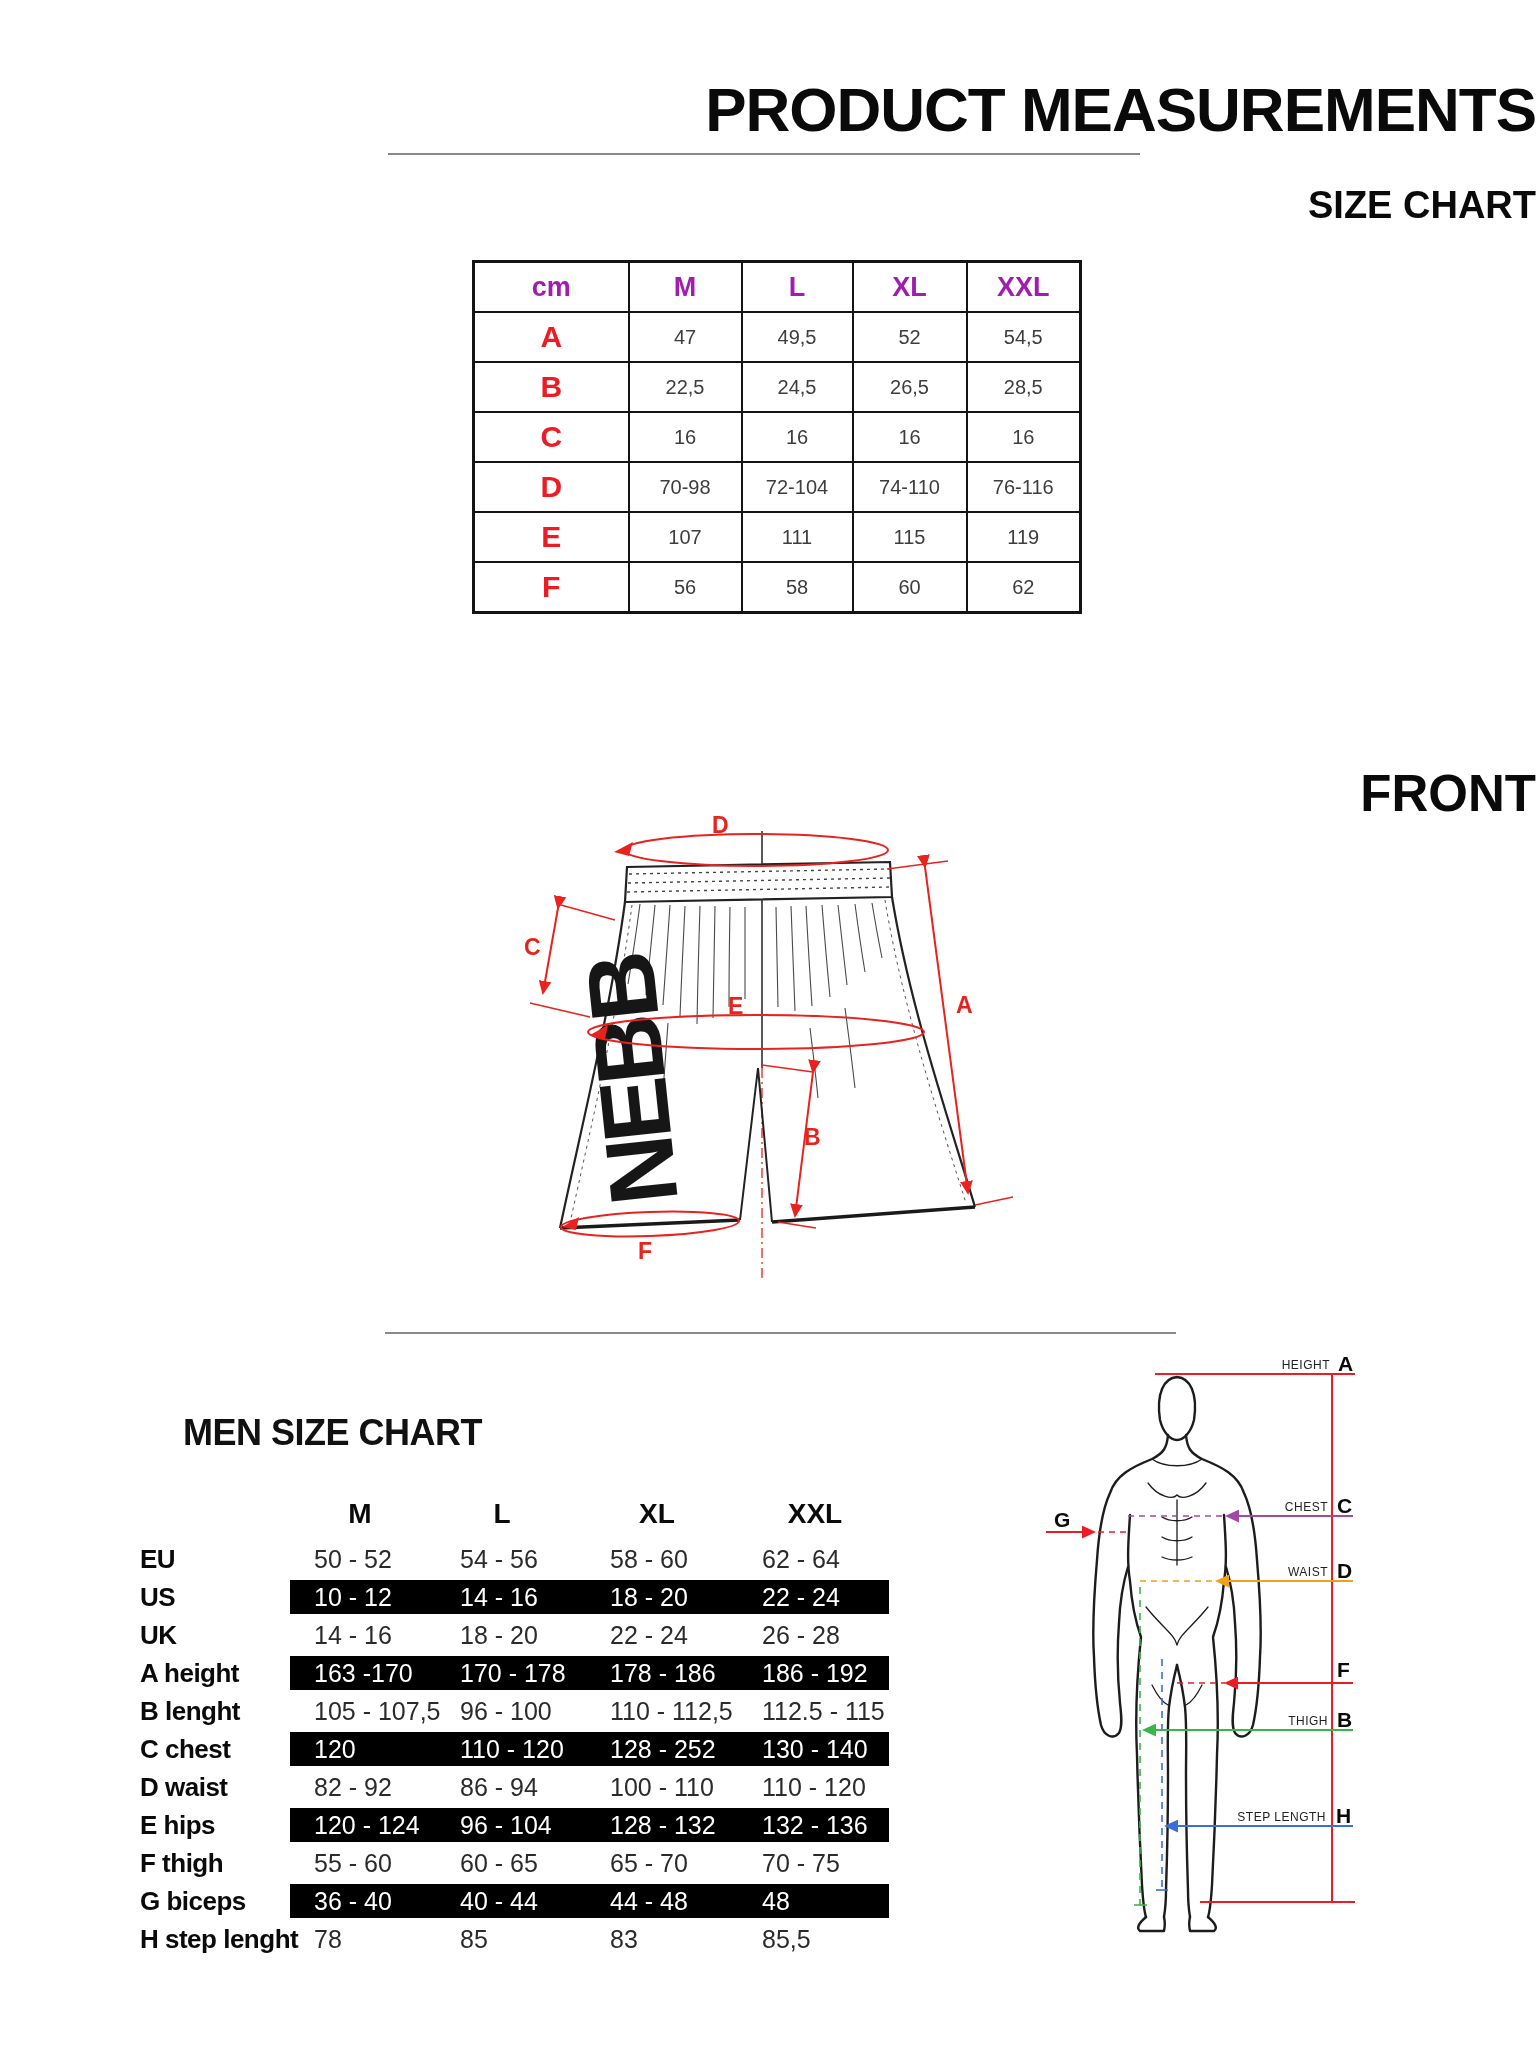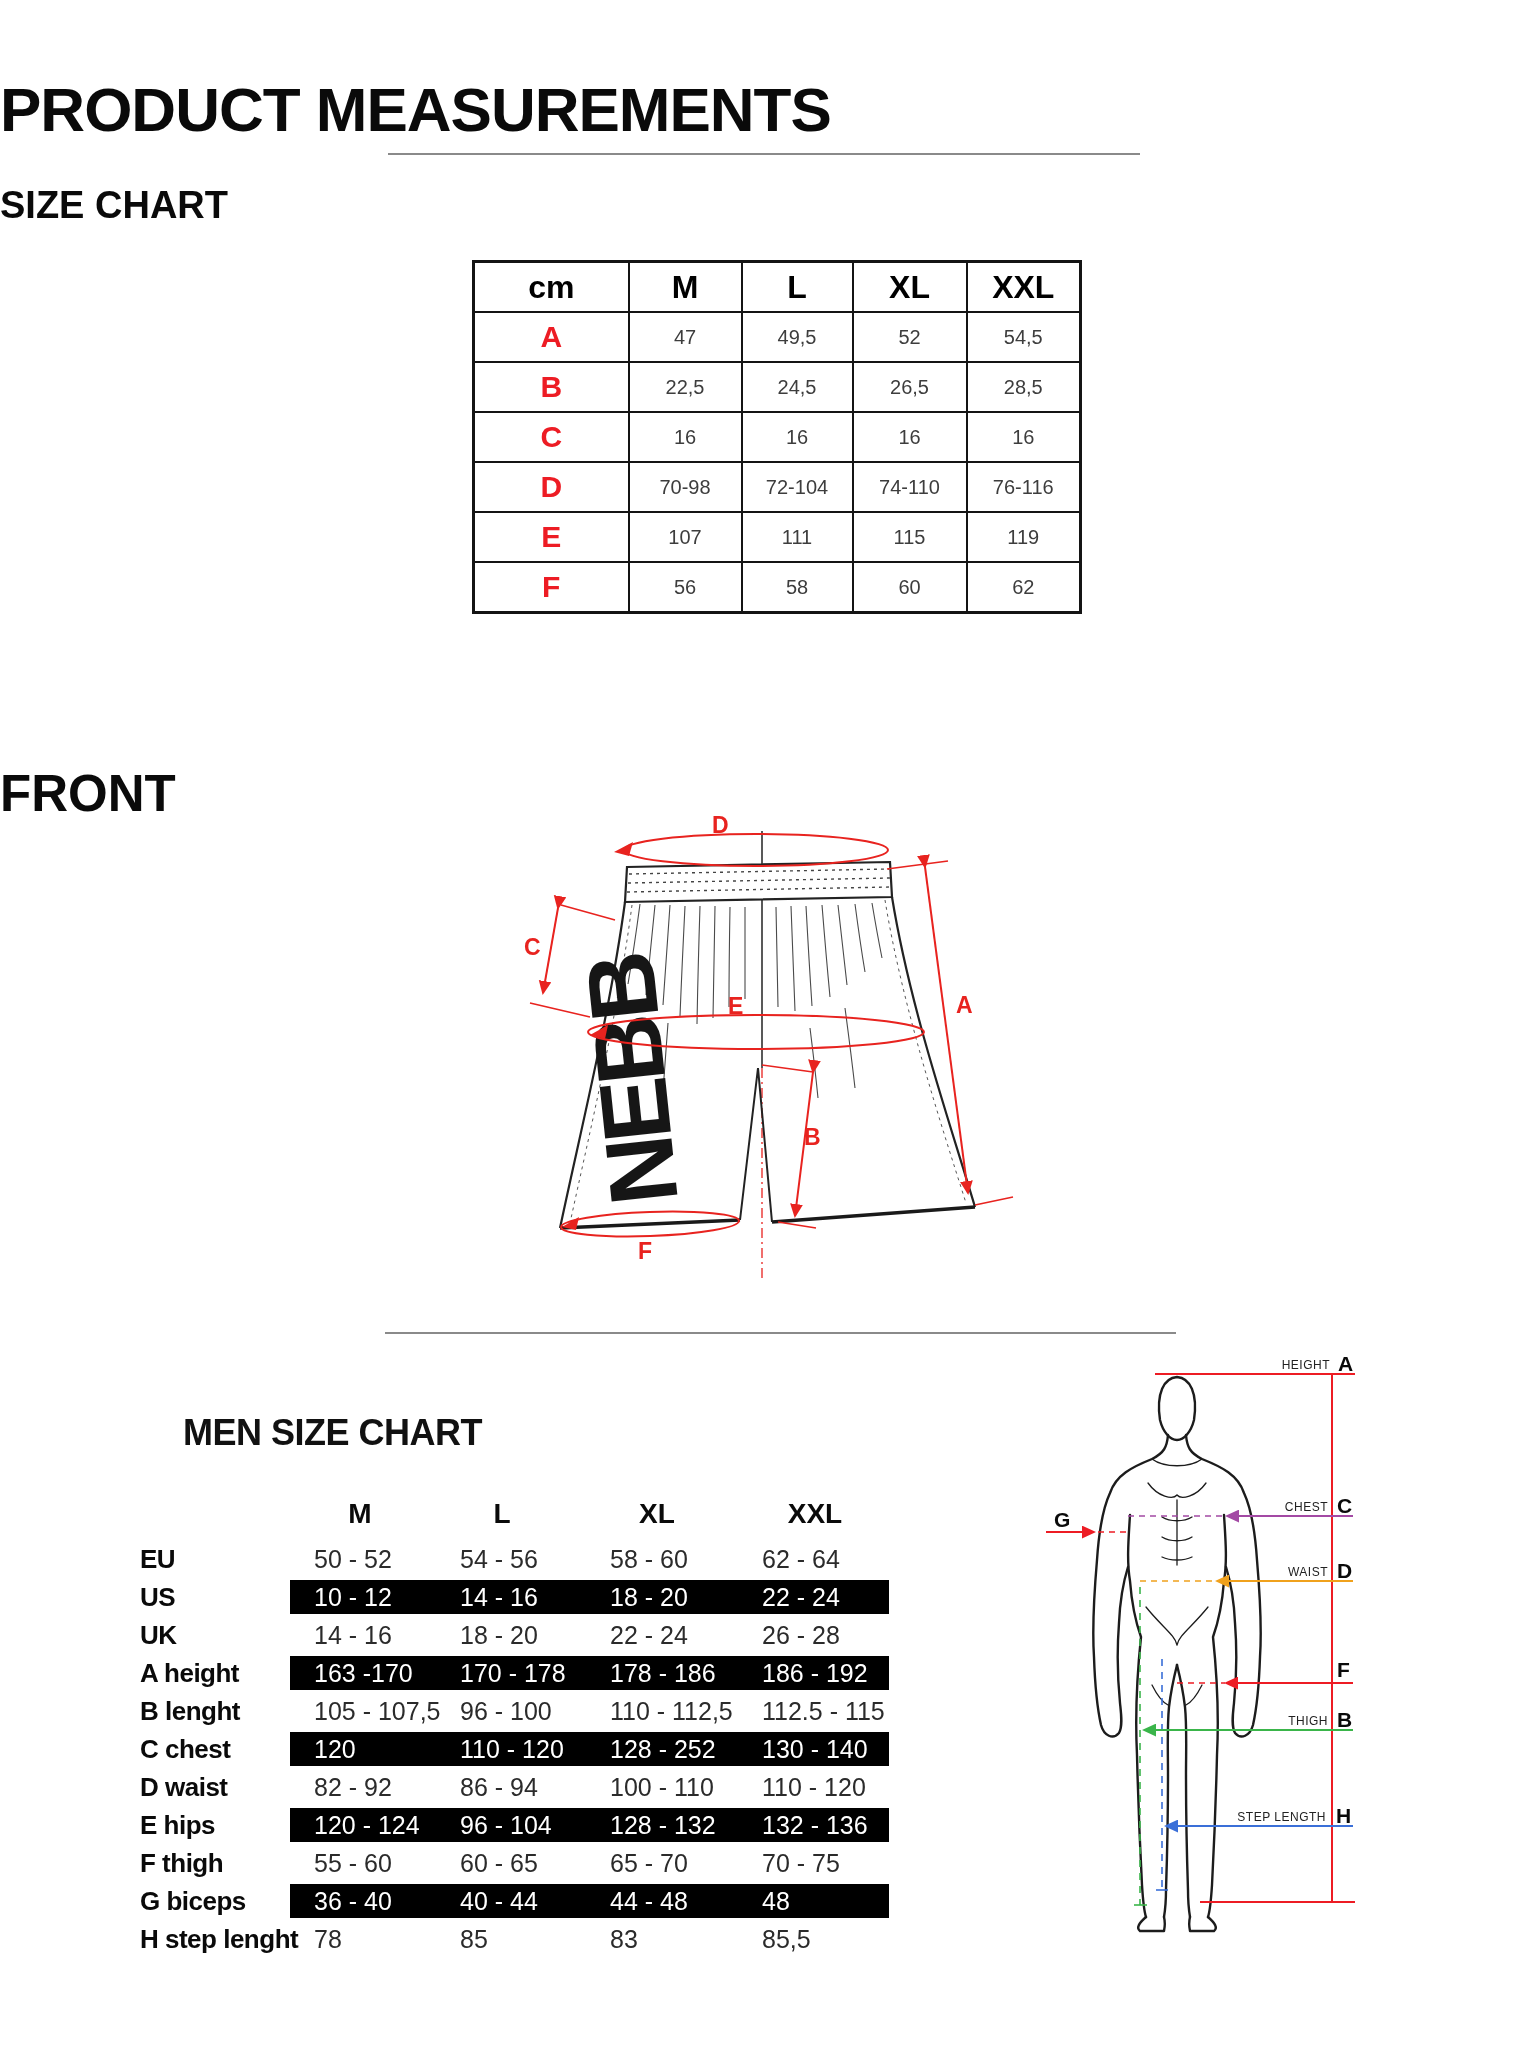--- a/index.html
+++ b/index.html
@@ -1,33 +1,33 @@
 <!DOCTYPE html>
 <html><head>
 <meta charset="utf-8">
 <style>
   html,body{margin:0;padding:0;background:#fff;}
   .page{position:relative;width:1536px;height:2048px;background:#ffffff;overflow:hidden;
         font-family:"Liberation Sans", sans-serif;color:#111;}
-  .center{position:absolute;left:0;width:100%;text-align:left;}
+  .center{position:absolute;left:0;width:100%;text-align:right;}
   .main-title{top:74px;font-size:62px;font-weight:700;letter-spacing:-1px;color:#0a0a0a;}
   .divider{position:absolute;height:2px;background:#8a8a8a;}
   .div1{top:153px;left:388px;width:752px;}
   .div2{top:1332px;left:385px;width:791px;}
   .section-h{font-weight:700;color:#0a0a0a;}
   .sizechart-h{top:184px;font-size:38px;}
   .front-h{top:764px;font-size:51px;}
   .men-h{position:absolute;left:140px;top:1412px;font-size:36px;font-weight:700;letter-spacing:-0.5px;margin-left:43px;}
 
   
   table.sizes{position:absolute;left:472px;top:260px;width:607px;border-collapse:collapse;table-layout:fixed;
               border:3px solid #141414;}
   table.sizes th, table.sizes td{border:2px solid #141414;height:48px;text-align:center;vertical-align:middle;
               padding:0;}
-  table.sizes th{font-size:32px;font-weight:700;color:#000000;}
+  table.sizes th{font-size:27px;font-weight:700;color:#a21caf;}
   td.rlabel{color:#ed1c24;font-weight:700;font-size:30px;}
   td.val{color:#3d3d3d;font-size:20px;font-weight:400;}
 
   
   .men-table{position:absolute;left:140px;top:1498px;width:760px;height:470px;}
   .mhead{position:absolute;top:0;left:0;width:760px;height:42px;}
   .mh{position:absolute;top:0;width:150px;text-align:center;font-size:28px;font-weight:700;color:#0a0a0a;}
   .mh.c0{left:145px}.mh.c1{left:287px}.mh.c2{left:442px}.mh.c3{left:600px}
   .mrow{position:absolute;left:0;width:760px;height:38px;}
   .mlabel{position:absolute;left:0;top:50%;transform:translateY(-50%);font-size:26px;font-weight:700;

